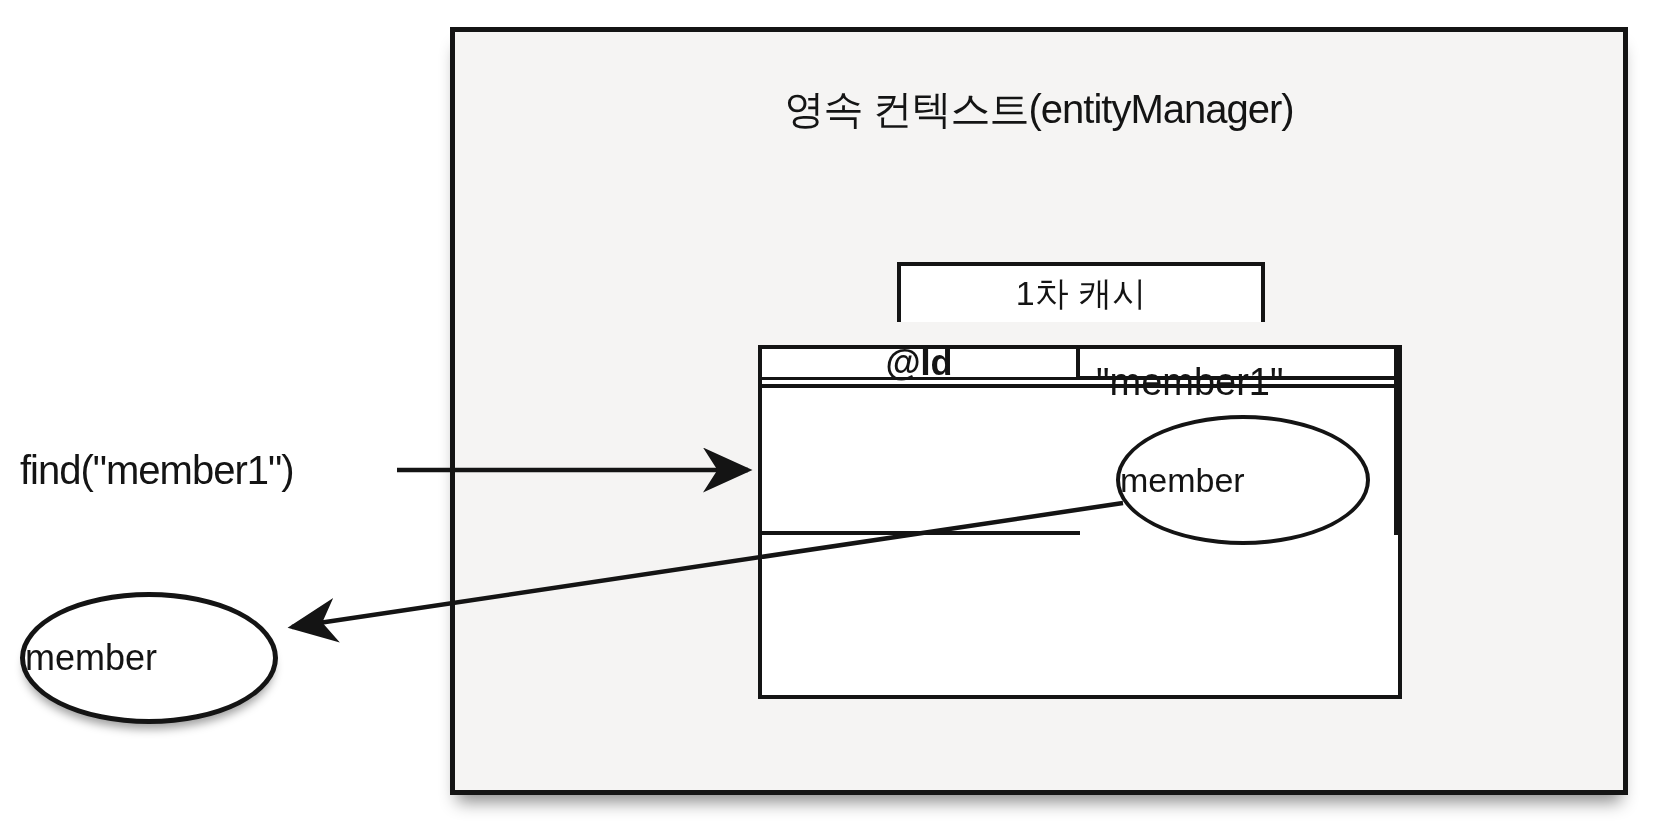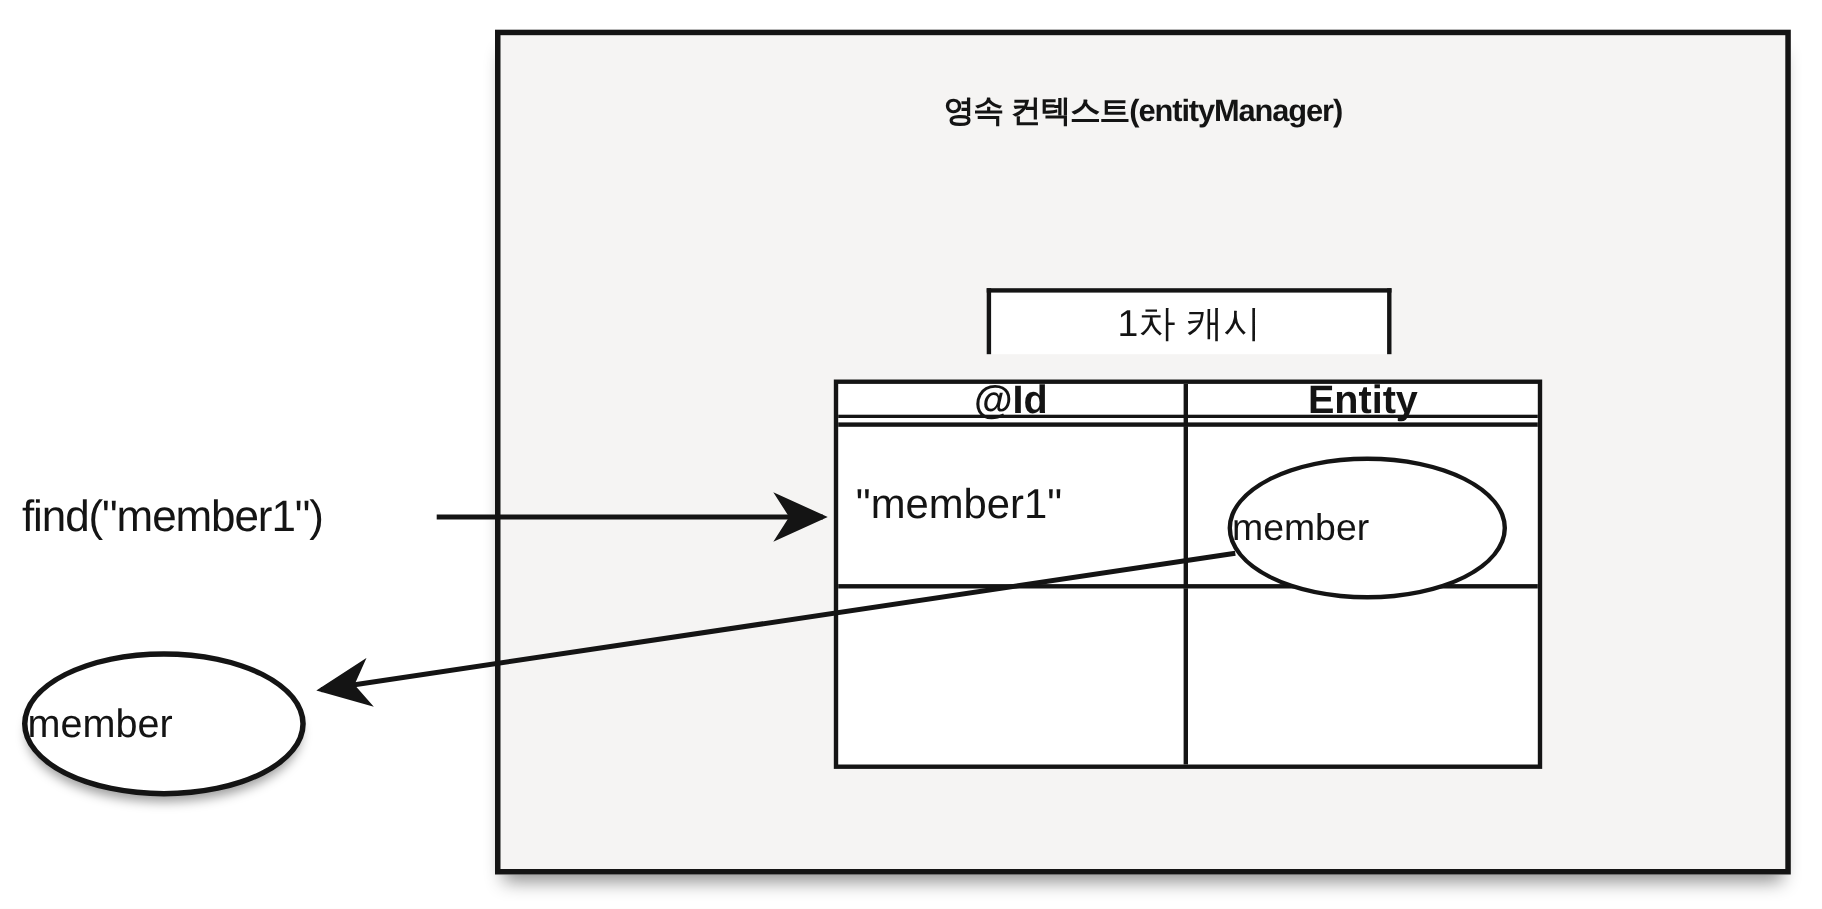--- a/index.html
+++ b/index.html
@@ -18,21 +18,21 @@
   }
   
   .pcbox{
     position:absolute;left:450px;top:27px;width:1178px;height:768px;
     box-sizing:border-box;border:5px solid var(--ink);
     background:var(--box-fill);
     box-shadow:0 14px 16px -7px rgba(0,0,0,.45);
   }
   .pc-title{
     position:absolute;left:450px;top:82px;width:1178px;
-    text-align:center;font-size:28px;font-weight:bold;letter-spacing:-1px;
+    text-align:center;font-size:40px;font-weight:normal;letter-spacing:-1px;
   }
   
   .cache-tab{
     position:absolute;left:897px;top:262px;width:368px;height:60px;
     box-sizing:border-box;
     border:4px solid var(--ink);border-bottom:none;
     background:var(--cell-fill);
     display:flex;align-items:center;justify-content:center;
     font-size:34px;
   }
@@ -98,21 +98,20 @@
 
   <div class="pcbox"></div>
   <div class="pc-title">영속 컨텍스트(entityManager)</div>
 
   <div class="cache-tab">
     <span>1차 캐시</span>
   </div>
 
   <div class="tbl">
     <div class="c hdr colsep">@Id</div>
-    <div class="c hdr">Entity</div>
 
     <div class="c gap colsep"></div>
     <div class="c gap"></div>
 
     <div class="c r1 colsep id-cell">"member1"</div>
     <div class="c r1"></div>
 
     <div class="c colsep"></div>
     <div class="c"></div>
   </div>

